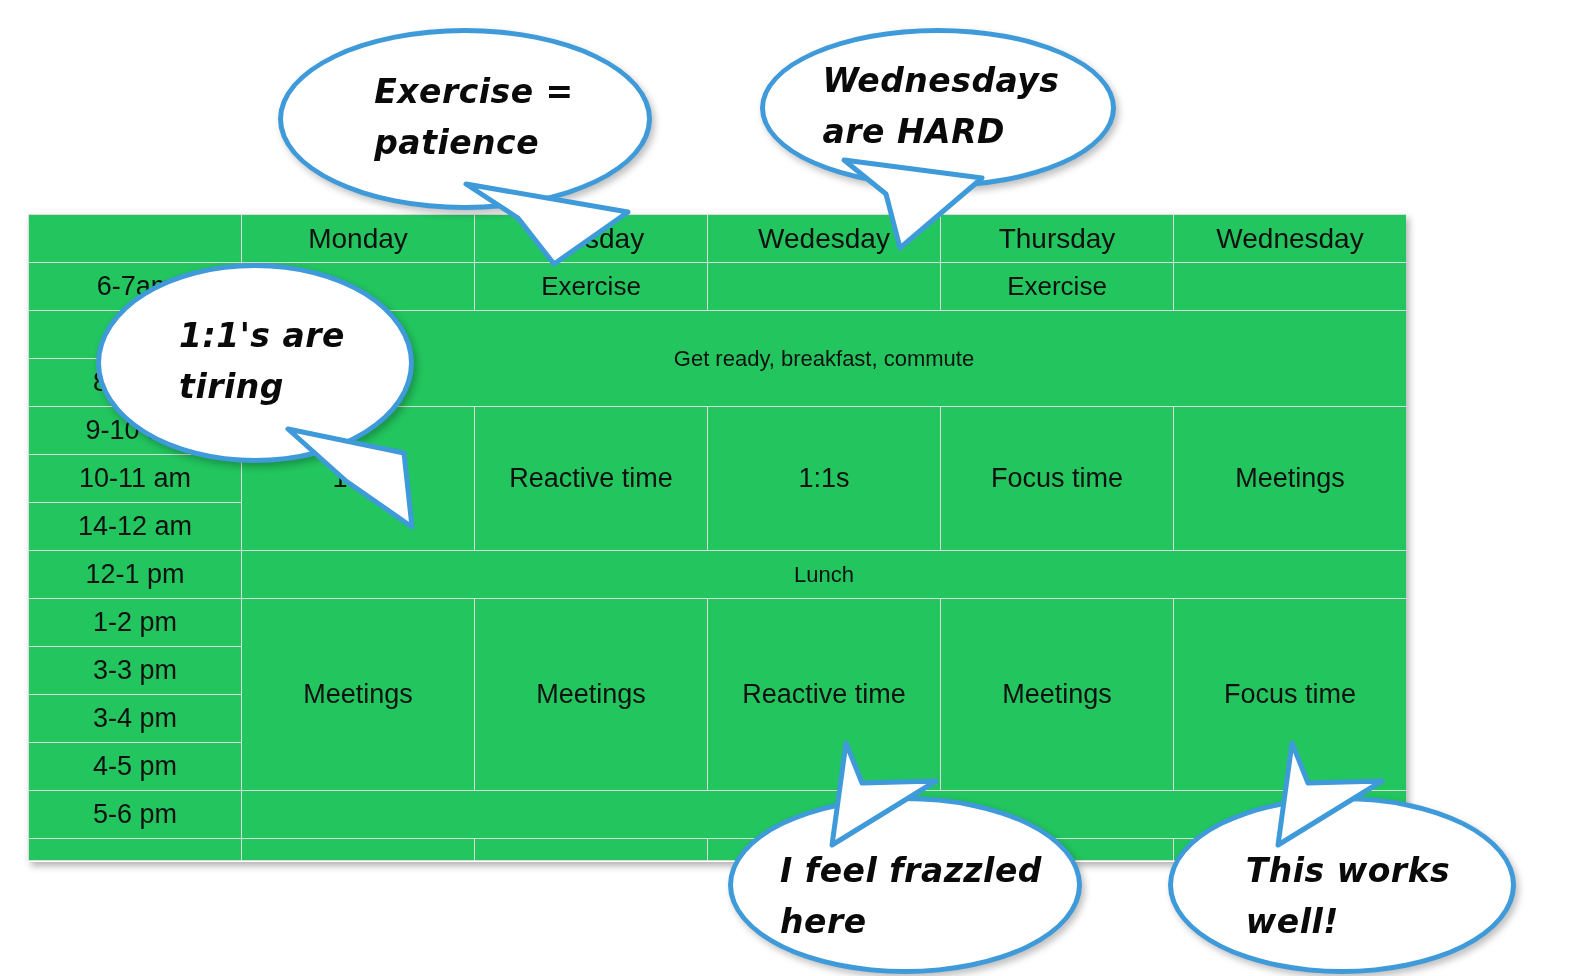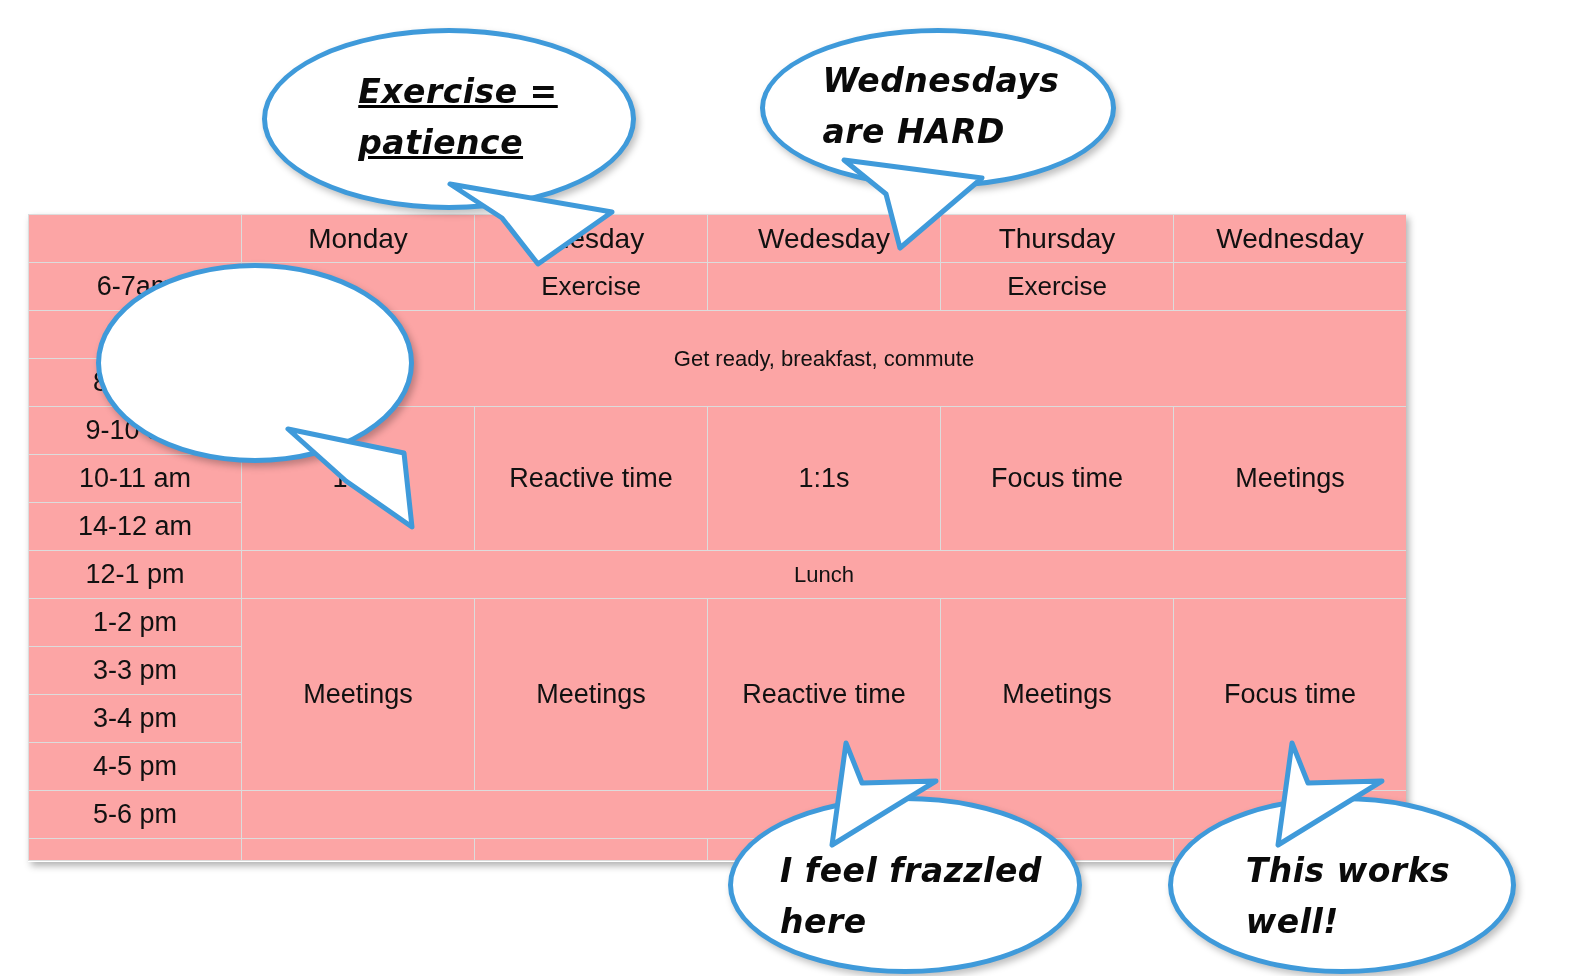--- a/index.html
+++ b/index.html
@@ -29,21 +29,21 @@
   }
   table.sched col.timecol{width:213px;}
   table.sched col.daycol{width:233px;}
 
   table.sched td, table.sched th{
     border:1px solid #dcdcdc;
     padding:0;
     text-align:center;
     vertical-align:middle;
     font-weight:normal;
-    background:#fca5a5;
+    background:#22c55e;
     height:48px;
     box-sizing:border-box;
   }
   
   td.corner{background:#ffffff;border-top-color:#d0d0d0;}
 
   th.dayhead{
     background:#c2c2c2;
     text-align:left;
     padding-left:14px;
@@ -98,21 +98,21 @@
   }
   .bubble svg.tail{
     position:absolute;
     z-index:2;
     overflow:visible;
     pointer-events:none;
   }
   .tail path{fill:#ffffff;stroke:#3f9ada;stroke-width:5;stroke-linejoin:round;}
 
   
-  #bub-exercise{left:262px;top:28px;width:374px;height:182px;text-decoration:underline;}
+  #bub-exercise{left:278px;top:28px;width:374px;height:182px;}
   #bub-exercise .btext{padding-left:18px;}
   #bub-exercise svg.tail{left:180px;top:150px;width:180px;height:90px;}
 
   #bub-wed{left:760px;top:28px;width:356px;height:160px;}
   #bub-wed .btext{padding-left:6px;}
   #bub-wed svg.tail{left:70px;top:128px;width:160px;height:95px;}
 
   #bub-ones{left:96px;top:263px;width:318px;height:200px;}
   #bub-ones .btext{padding-left:14px;}
   #bub-ones svg.tail{left:188px;top:160px;width:150px;height:110px;}
@@ -237,20 +237,22 @@
   <div class="balloon"></div>
   <div class="btext">Wednesdays
 are HARD</div>
 </div>
 
 <div class="bubble" id="bub-ones">
   <svg class="tail" viewBox="0 0 150 110">
     <path d="M4 6 L120 30 L128 104 L62 58 Z"></path>
   </svg>
   <div class="balloon"></div>
+  <div class="btext">1:1's are
+tiring</div>
 </div>
 
 <div class="bubble" id="bub-frazzled">
   <svg class="tail" viewBox="0 0 140 110">
     <path d="M44 2 L60 42 L134 40 L30 104 Z"></path>
   </svg>
   <div class="balloon"></div>
   <div class="btext">I feel frazzled
 here</div>
 </div>

